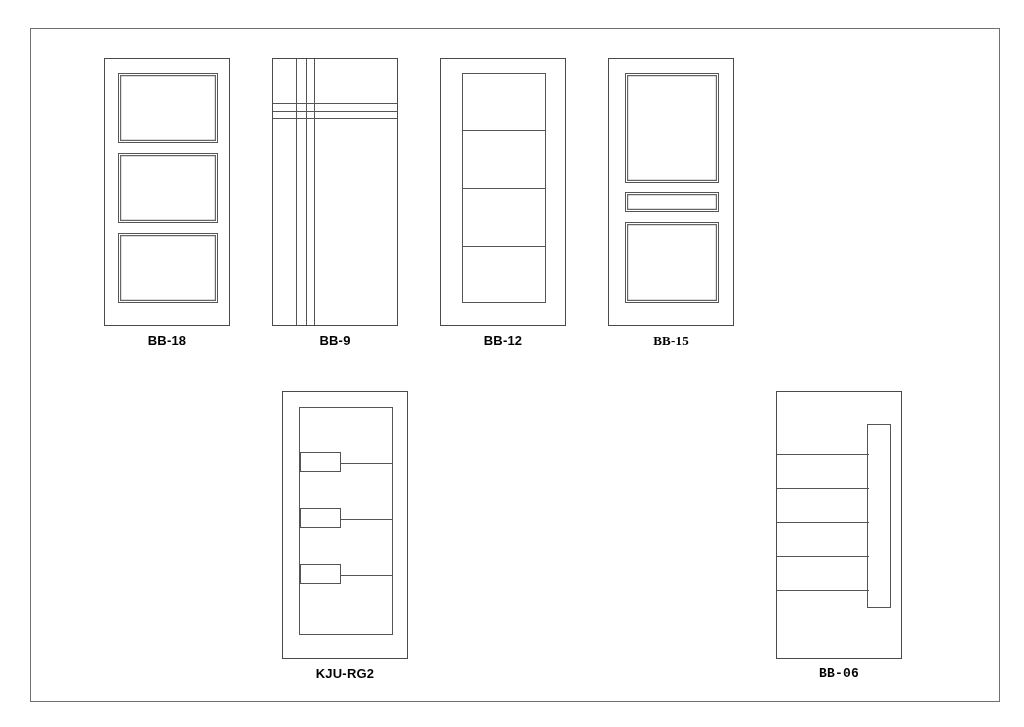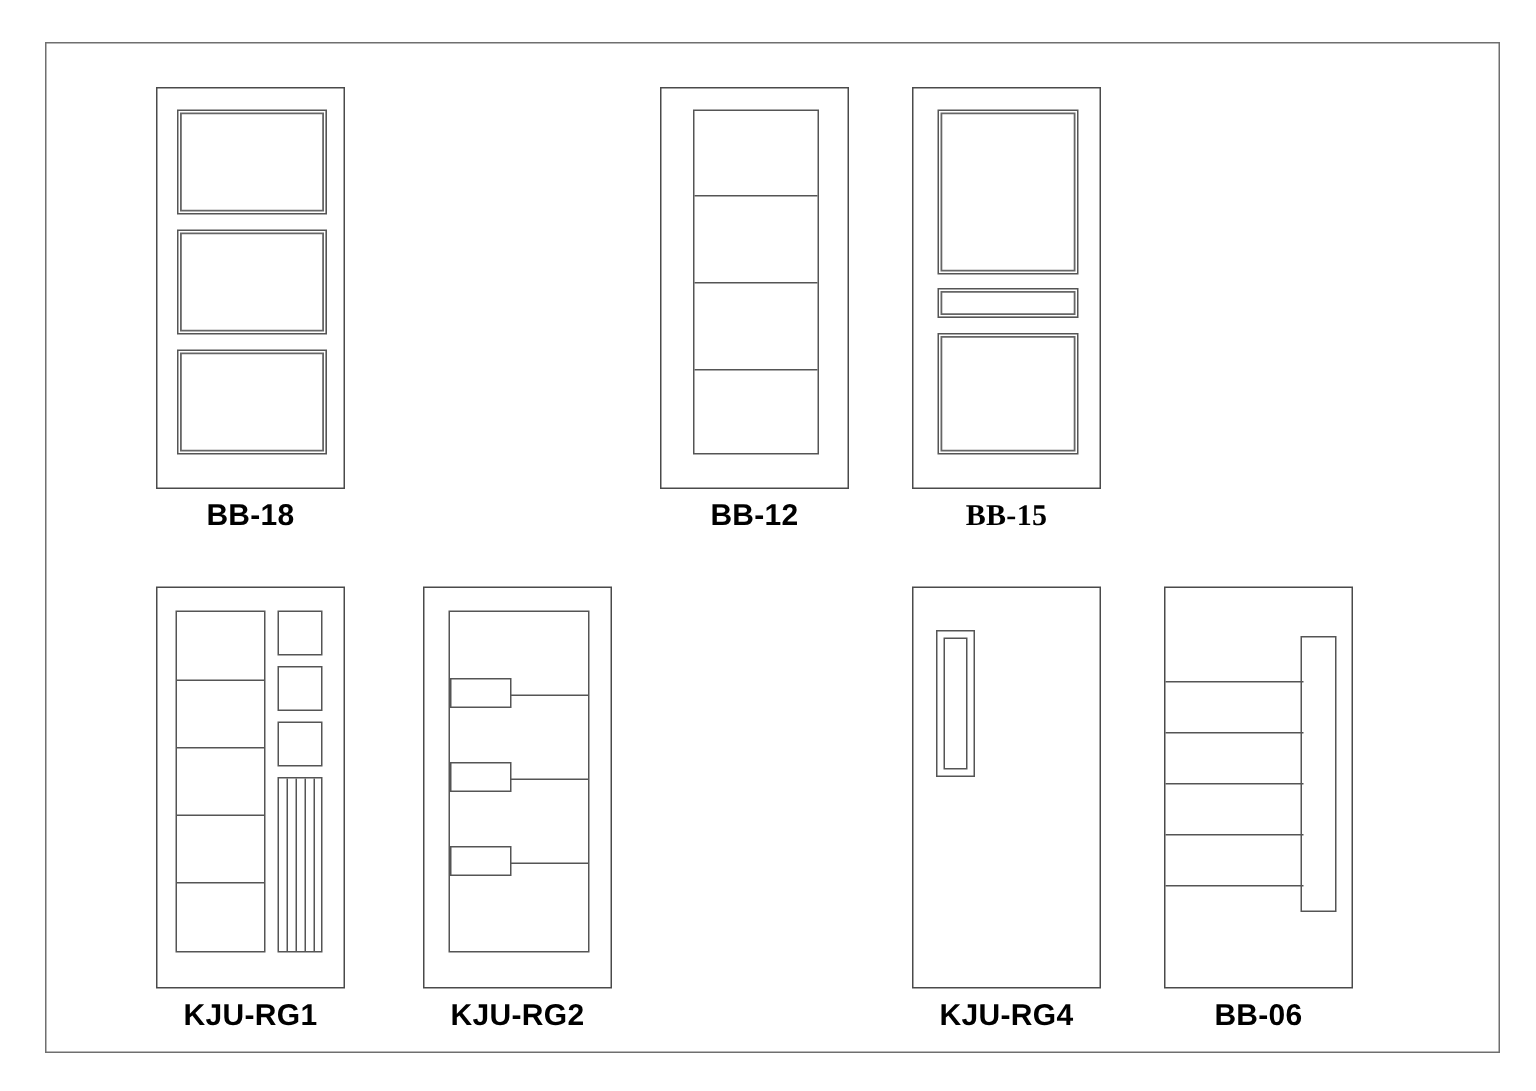--- a/index.html
+++ b/index.html
@@ -55,21 +55,21 @@
     border: 1.3px solid #4a4a4a;
     box-sizing: border-box;
     background: #ffffff;
   }
   .door-label {
     position: absolute;
     left: 0;
     top: 283px;
     width: 170px;
     text-align: center;
-    font-size: 20px;
+    font-size: 13px;
     font-weight: bold;
     color: #000000;
     letter-spacing: 0.2px;
     white-space: nowrap;
   }
 
   
   .pnl {
     position: absolute;
     border: 1.2px solid #555;
@@ -102,20 +102,31 @@
 
     <div class="door-cell" style="left:82px;">
       <div class="door-outline">
         <div class="pnl dbl" style="left:13px;  top:14px;  width:100px; height:70px;"></div>
         <div class="pnl dbl" style="left:13px;  top:94px;  width:100px; height:70px;"></div>
         <div class="pnl dbl" style="left:13px;  top:174px; width:100px; height:70px;"></div>
       </div>
       <div class="door-label">BB-18</div>
     </div>
 
+    <div class="door-cell" style="left:250px;">
+      <div class="door-outline">
+        <div class="vline" style="left:23px; top:0;   height:266px;"></div>
+        <div class="vline" style="left:33px; top:0;   height:266px;"></div>
+        <div class="vline" style="left:41px; top:0;   height:266px;"></div>
+        <div class="hline" style="left:0;    top:44px; width:124px;"></div>
+        <div class="hline" style="left:0;    top:52px; width:124px;"></div>
+        <div class="hline" style="left:0;    top:59px; width:124px;"></div>
+      </div>
+      <div class="door-label">BB-9</div>
+    </div>
 
     <div class="door-cell" style="left:418px;">
       <div class="door-outline">
         <div class="pnl" style="left:21px; top:14px; width:84px; height:230px;">
           <div class="hline" style="left:0; top:56px;  width:82px;"></div>
           <div class="hline" style="left:0; top:114px; width:82px;"></div>
           <div class="hline" style="left:0; top:172px; width:82px;"></div>
         </div>
       </div>
       <div class="door-label">BB-12</div>
@@ -127,66 +138,38 @@
         <div class="pnl dbl" style="left:16px; top:133px; width:94px; height:20px;"></div>
         <div class="pnl dbl" style="left:16px; top:163px; width:94px; height:81px;"></div>
       </div>
       <div class="door-label">BB-15</div>
     </div>
 
   </div>
 
   <div class="row" id="row-2">
 
-    <div class="door-cell" style="left:82px;">
-      <div class="door-outline">
-        <div class="pnl" style="left:12px; top:15px; width:60px; height:228px;">
-          <div class="hline" style="left:0; top:45px;  width:58px;"></div>
-          <div class="hline" style="left:0; top:90px;  width:58px;"></div>
-          <div class="hline" style="left:0; top:135px; width:58px;"></div>
-          <div class="hline" style="left:0; top:180px; width:58px;"></div>
-        </div>
-        <div class="pnl" style="left:80px; top:15px; width:30px; height:30px;"></div>
-        <div class="pnl" style="left:80px; top:52px; width:30px; height:30px;"></div>
-        <div class="pnl" style="left:80px; top:89px; width:30px; height:30px;"></div>
-        <div class="pnl" style="left:80px; top:126px; width:30px; height:117px;">
-          <div class="vline" style="left:5px;  top:0; height:115px;"></div>
-          <div class="vline" style="left:11px; top:0; height:115px;"></div>
-          <div class="vline" style="left:17px; top:0; height:115px;"></div>
-          <div class="vline" style="left:23px; top:0; height:115px;"></div>
-        </div>
-      </div>
-      <div class="door-label">KJU-RG1</div>
-    </div>
 
     <div class="door-cell" style="left:260px;">
       <div class="door-outline">
         <div class="pnl" style="left:16px; top:15px; width:94px; height:228px;">
           <div class="hline" style="left:40px; top:55px;  width:52px;"></div>
           <div class="hline" style="left:40px; top:111px; width:52px;"></div>
           <div class="hline" style="left:40px; top:167px; width:52px;"></div>
           <div class="pnl" style="left:0px; top:44px;  width:41px; height:20px;"></div>
           <div class="pnl" style="left:0px; top:100px; width:41px; height:20px;"></div>
           <div class="pnl" style="left:0px; top:156px; width:41px; height:20px;"></div>
         </div>
       </div>
       <div class="door-label">KJU-RG2</div>
     </div>
 
 
-    <div class="door-cell" style="left:586px;">
-      <div class="door-outline">
-        <div class="pnl" style="left:15px; top:28px; width:26px; height:98px;">
-          <div class="pnl" style="left:4px; top:4px; width:16px; height:88px;"></div>
-        </div>
-      </div>
-      <div class="door-label">KJU-RG4</div>
-    </div>
 
-    <div class="door-cell" style="left:754px;">
+    <div class="door-cell" style="left:754px;font-family:Liberation Mono, monospace;">
       <div class="door-outline">
         <div class="hline" style="left:0px; top:62px;  width:92px;"></div>
         <div class="hline" style="left:0px; top:96px;  width:92px;"></div>
         <div class="hline" style="left:0px; top:130px; width:92px;"></div>
         <div class="hline" style="left:0px; top:164px; width:92px;"></div>
         <div class="hline" style="left:0px; top:198px; width:92px;"></div>
         <div class="pnl" style="left:90px; top:32px; width:24px; height:184px;"></div>
       </div>
       <div class="door-label">BB-06</div>
     </div>

